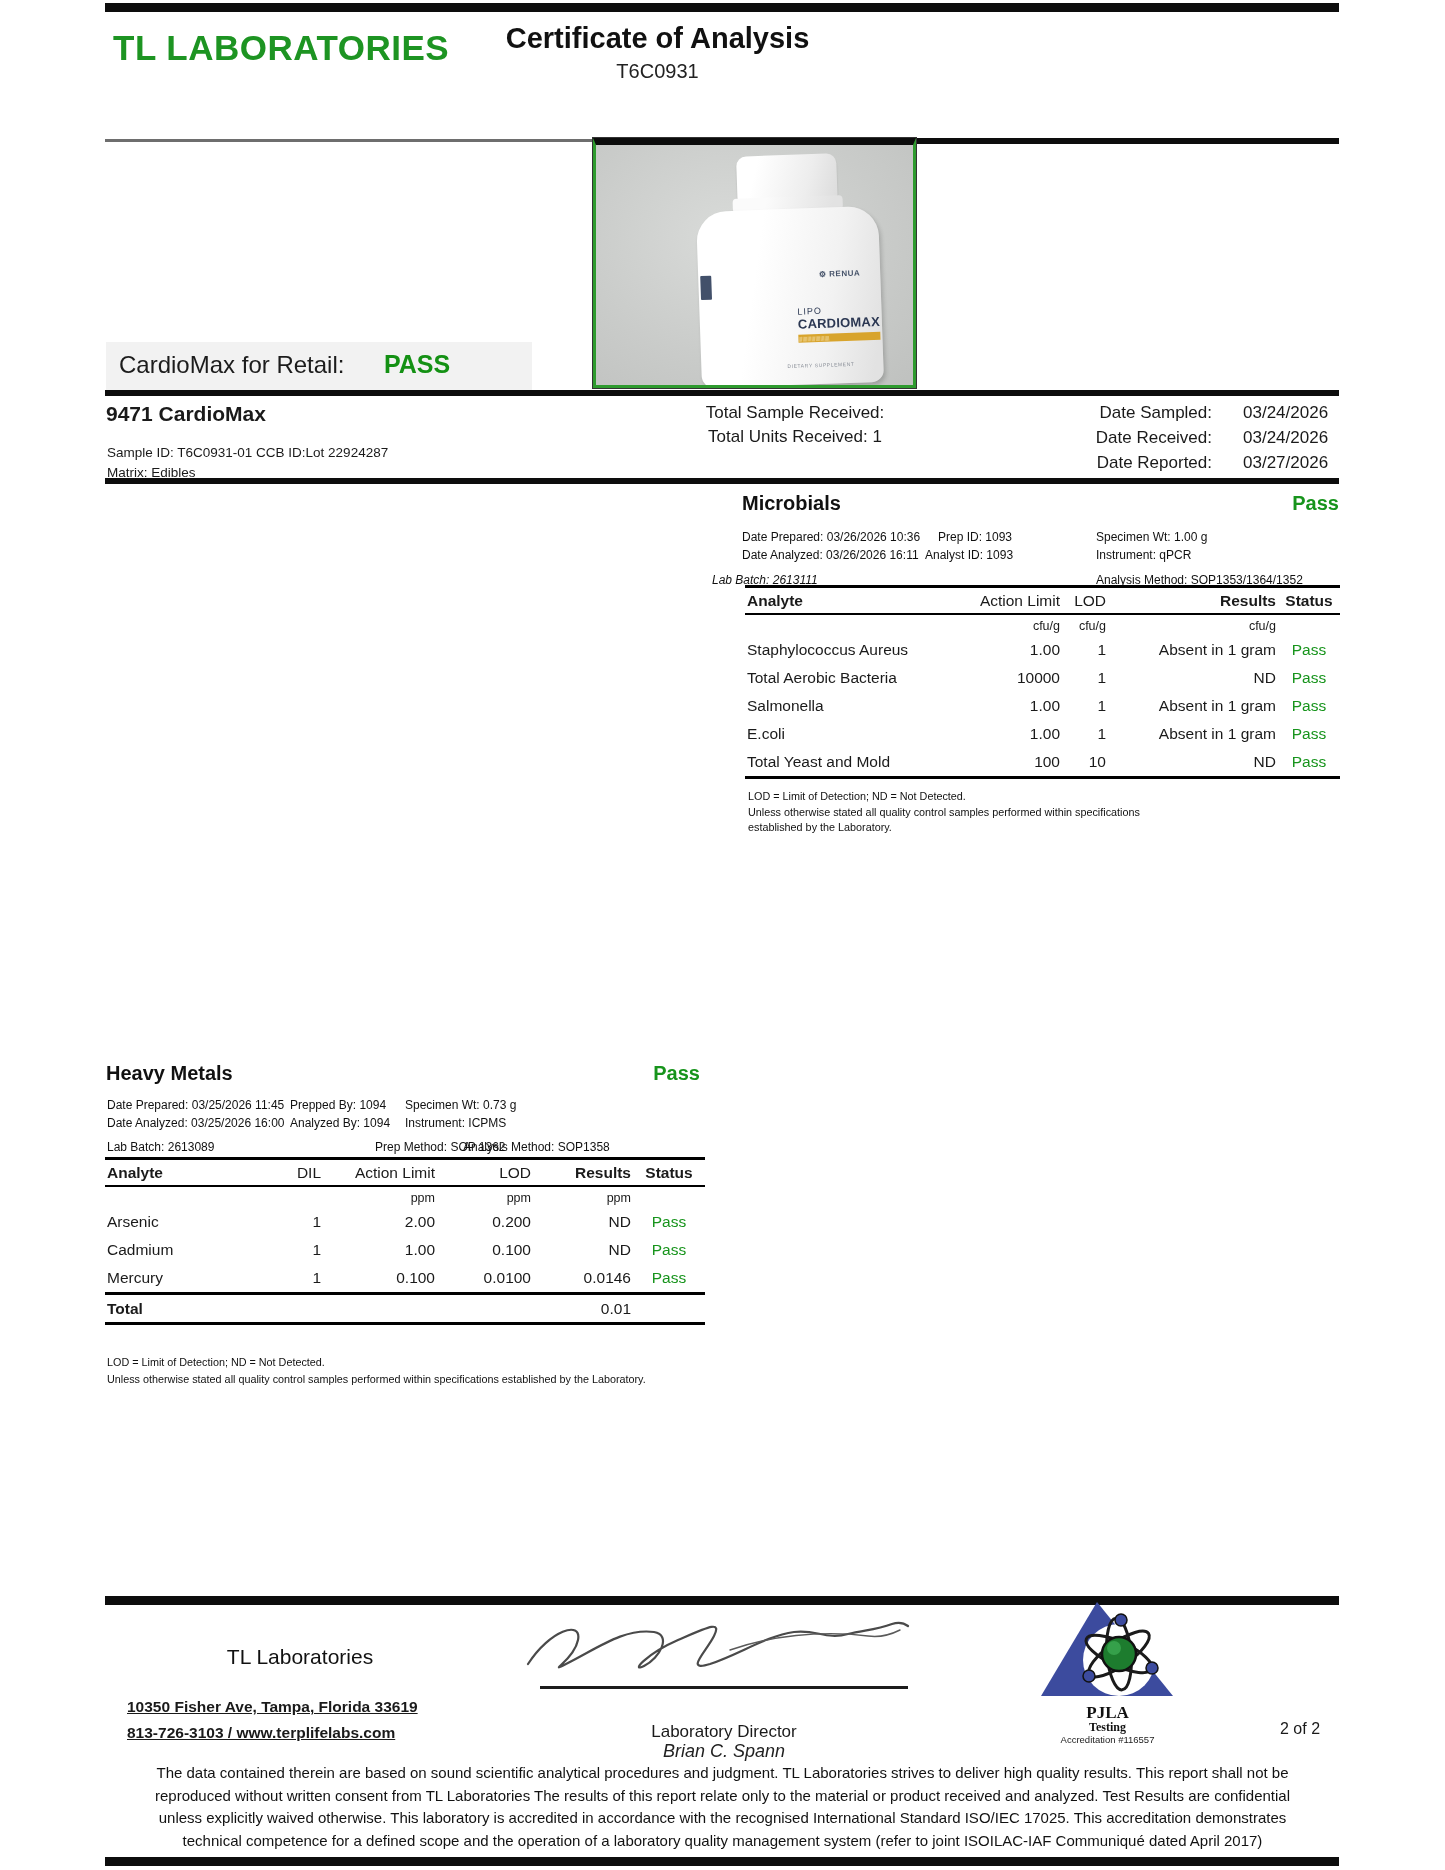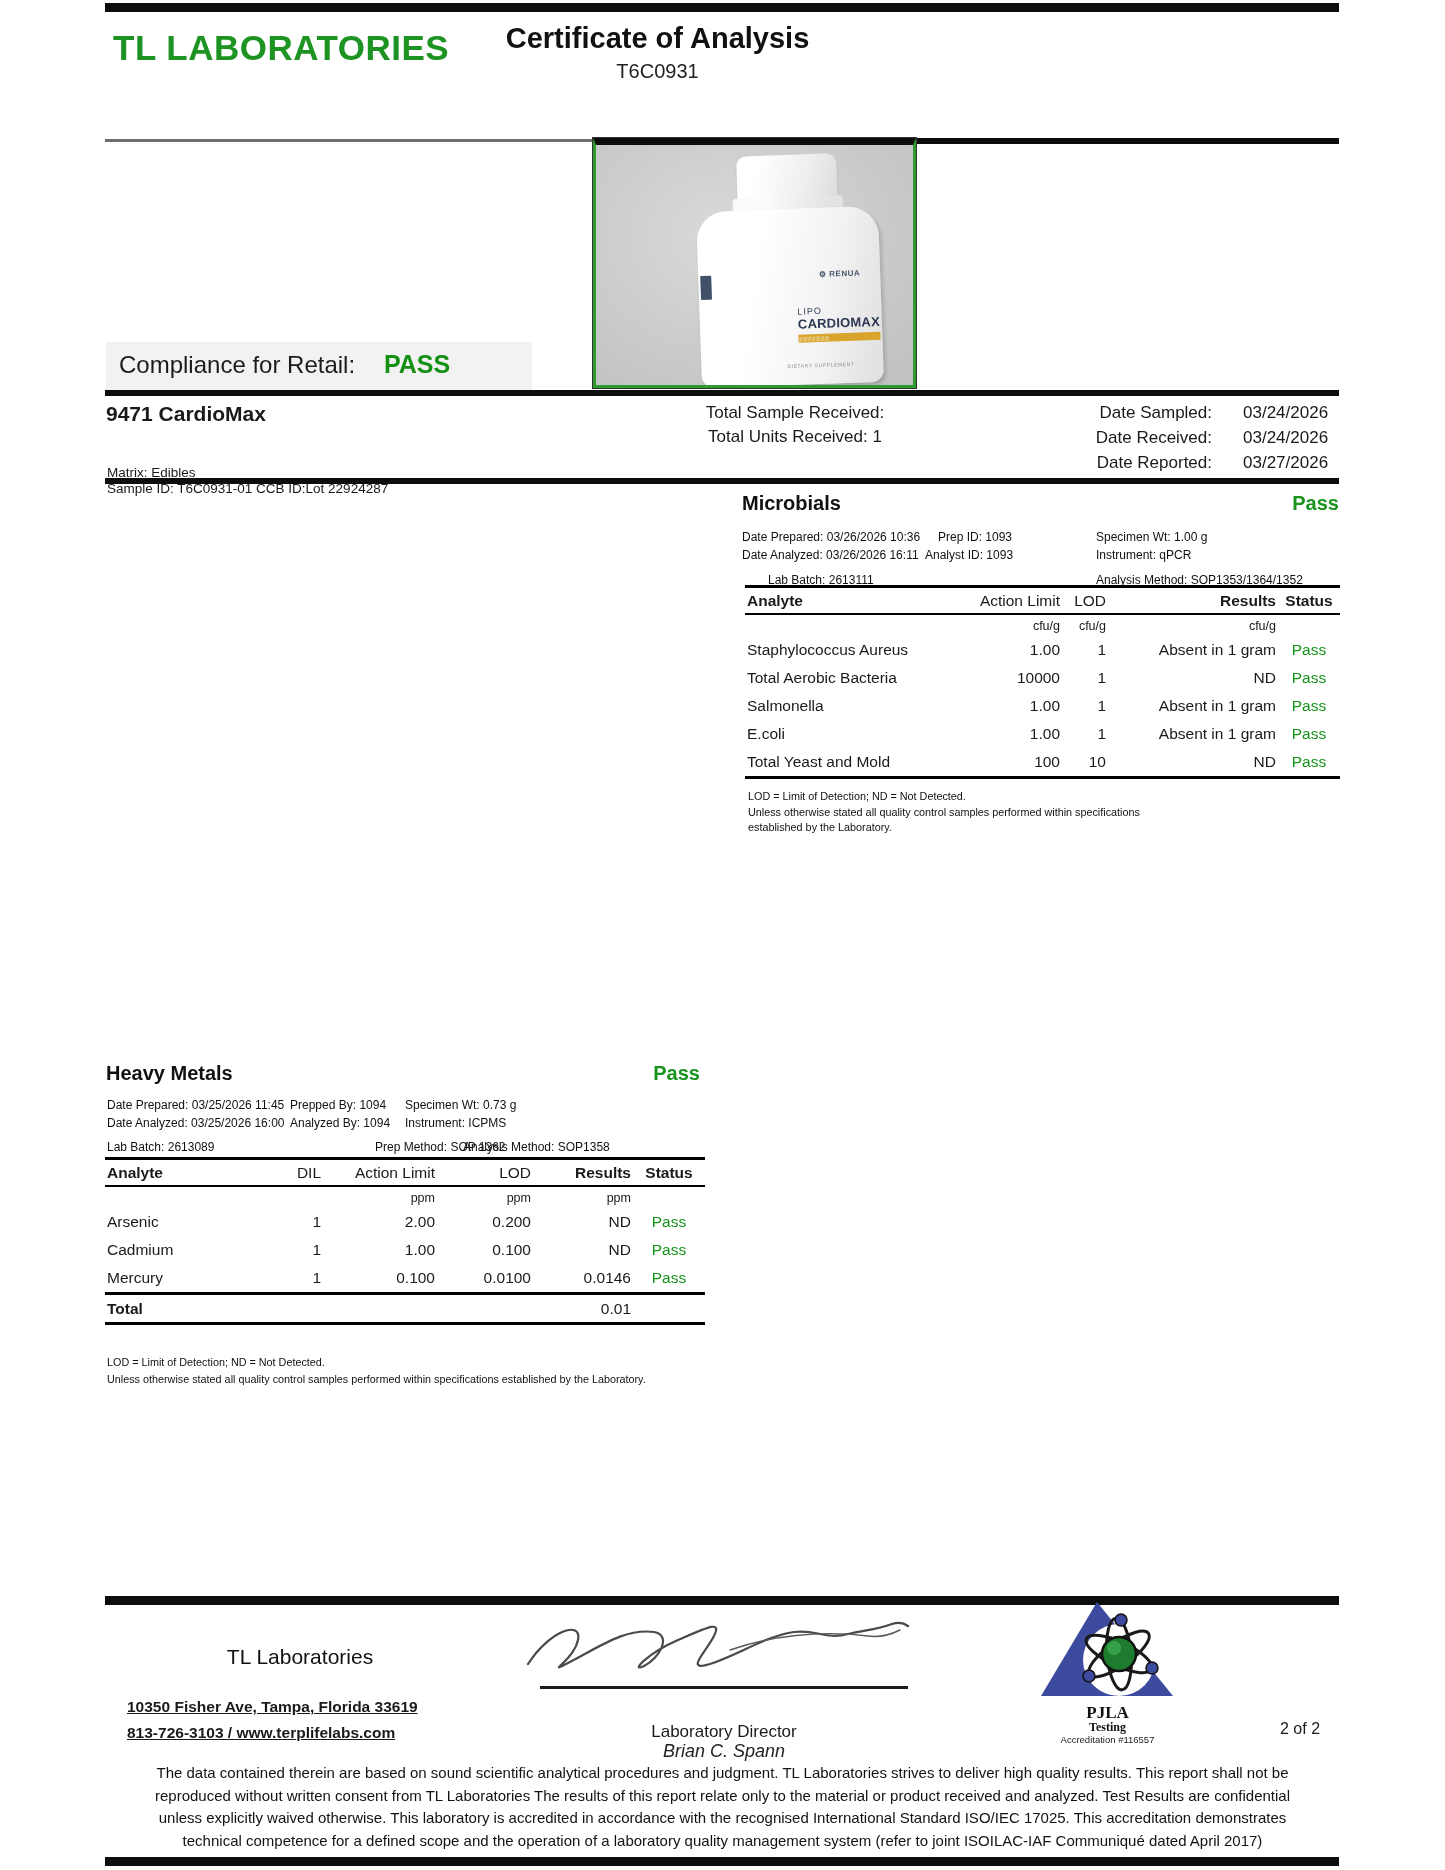--- a/index.html
+++ b/index.html
@@ -97,53 +97,53 @@
         <div class="lbl-brand">⚙ <span>RENUA</span></div>
         <div class="lbl-lipo">LIPO</div>
         <div class="lbl-name">CARDIOMAX</div>
         <div class="lbl-gold">||||||||||||||||||||||||</div>
         <div class="lbl-sub">DIETARY SUPPLEMENT</div>
       </div>
     </div>
   </div>
 
   <div class="abs comp-bar">
-    <div class="comp-label">Compliance for Retail:</div>
+    <div class="comp-label">CardioMax for Retail:</div>
     <div class="comp-status">PASS</div>
   </div>
 
   <div class="abs bar" style="left:105px;top:390px;width:1234px;height:6px;"></div>
 
   <div class="abs prod-name" style="left:106px;top:402px;">9471 CardioMax</div>
   <div class="abs recv center" style="left:640px;top:401px;width:310px;">
     <div>Total Sample Received:</div>
     <div>Total Units Received: 1</div>
   </div>
   <div class="abs date-label right" style="left:1000px;top:403px;width:212px;">Date Sampled:</div>
   <div class="abs date-label" style="left:1243px;top:403px;">03/24/2026</div>
   <div class="abs date-label right" style="left:1000px;top:428px;width:212px;">Date Received:</div>
   <div class="abs date-label" style="left:1243px;top:428px;">03/24/2026</div>
   <div class="abs date-label right" style="left:1000px;top:453px;width:212px;">Date Reported:</div>
   <div class="abs date-label" style="left:1243px;top:453px;">03/27/2026</div>
 
-  <div class="abs small-id" style="left:107px;top:442px;margin-top:36px;">Sample ID: T6C0931-01 CCB ID:Lot 22924287</div>
+  <div class="abs small-id" style="left:107px;top:442px;">Sample ID: T6C0931-01 CCB ID:Lot 22924287</div>
   <div class="abs small-id" style="left:107px;top:462px;">Matrix: Edibles</div>
 
   <div class="abs bar" style="left:105px;top:478px;width:1234px;height:6px;"></div>
 
   <div class="abs sec-title" style="left:742px;top:492px;">Microbials</div>
   <div class="abs sec-pass right" style="left:1239px;top:492px;width:100px;">Pass</div>
 
   <div class="abs det" style="left:742px;top:530px;">Date Prepared: 03/26/2026 10:36</div>
   <div class="abs det" style="left:938px;top:530px;">Prep ID: 1093</div>
   <div class="abs det" style="left:1096px;top:530px;">Specimen Wt: 1.00  g</div>
   <div class="abs det" style="left:742px;top:548px;">Date Analyzed: 03/26/2026 16:11</div>
   <div class="abs det" style="left:925px;top:548px;">Analyst ID: 1093</div>
   <div class="abs det" style="left:1096px;top:548px;">Instrument: qPCR</div>
-  <div class="abs det" style="left:768px;top:573px;">Lab Batch: 2613111</div>
+  <div class="abs det" style="left:712px;top:573px;font-style:italic;">Lab Batch: 2613111</div>
   <div class="abs det" style="left:1096px;top:573px;">Analysis Method: SOP1353/1364/1352</div>
 
   <table class="coa abs" style="left:745px;top:585px;width:595px;">
     <colgroup>
         <col style="width:225px">
         <col style="width:92px">
         <col style="width:46px">
         <col style="width:170px">
         <col style="width:62px">
       </colgroup>

